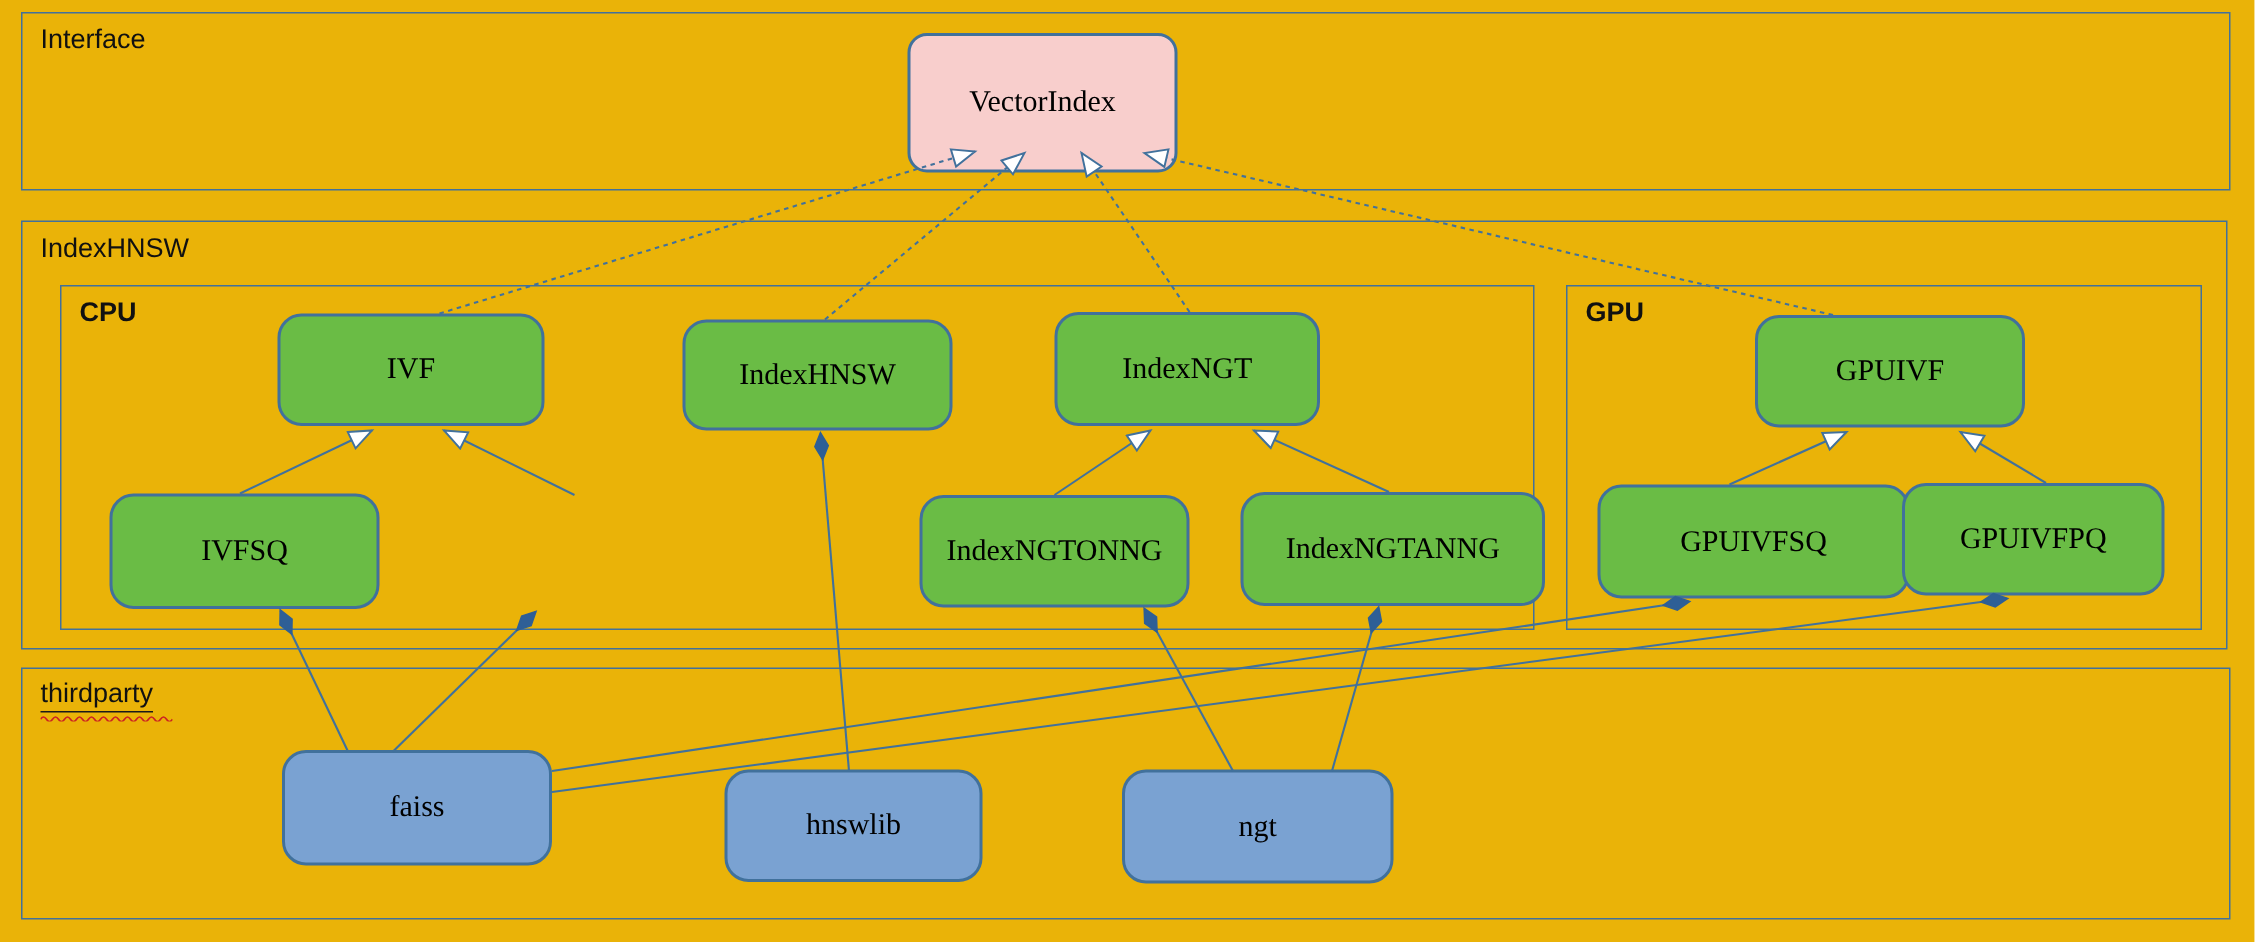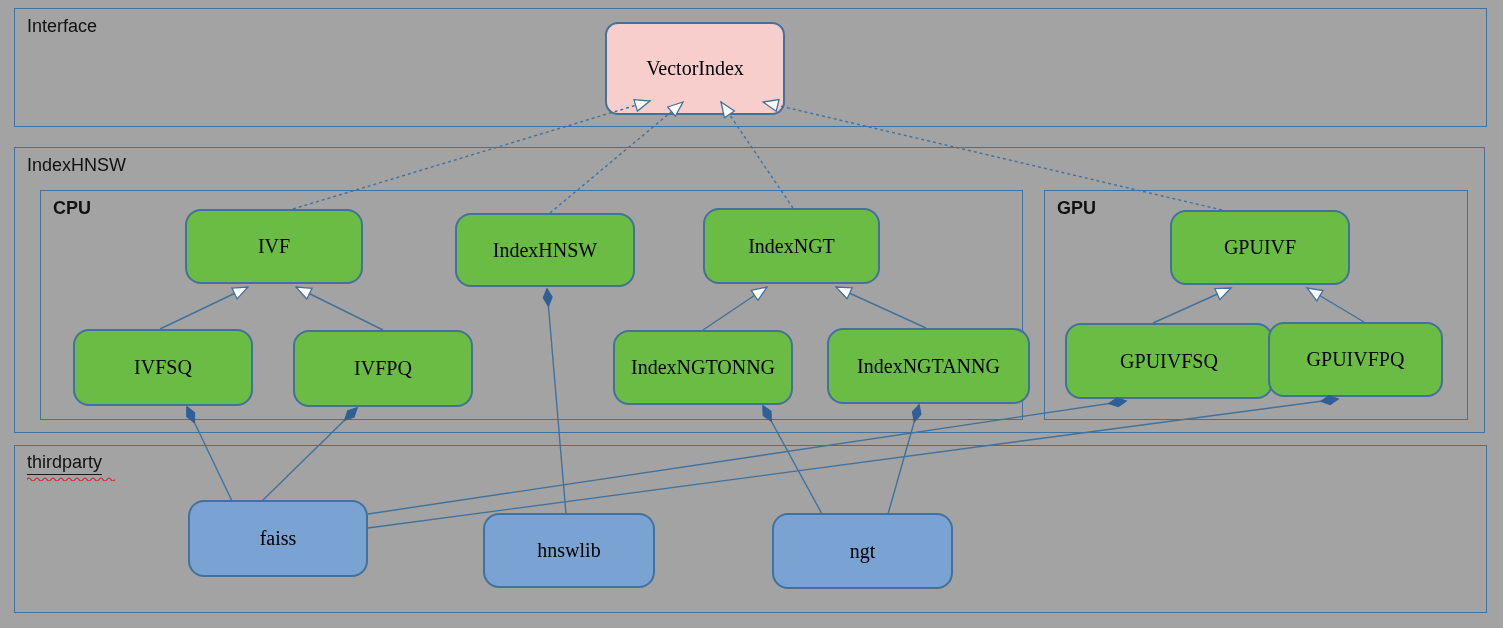--- a/index.html
+++ b/index.html
@@ -1,16 +1,16 @@
 <!DOCTYPE html>
 <html style="--interface-fill: #f8cecc; --class-fill: #6abc45; --thirdparty-fill: #7aa2d2; --line: #41719c; --container-border: #41719c; --diamond-fill: #2e5f96; --squiggle: #cc2222; --text: #111111;"><head>
 <meta charset="utf-8">
 <style>
   html,body{margin:0;padding:0;background:#ffffff;}
-  .canvas{position:relative;width:1503px;height:628px;background:#a3a3a3;overflow:hidden;
+  .canvas{position:relative;width:1503px;height:628px;background:#eab308;overflow:hidden;
           font-family:"Liberation Sans",sans-serif;}
   .container{position:absolute;box-sizing:border-box;border:1.5px solid var(--container-border,#41719c);
              background:transparent;}
   .clabel{position:absolute;left:12px;top:7px;font-size:18px;color:var(--text,#111);line-height:1.2;}
   .clabel.bold{font-weight:700;}
   .underlined{border-bottom:1px solid #1a1a1a;padding-bottom:0px;display:inline-block;}
   .squiggle{display:block;margin-top:1px;}
   .node{position:absolute;box-sizing:border-box;display:flex;align-items:center;justify-content:center;
         border:2px solid var(--line,#41719c);border-radius:16px;
         font-family:"Liberation Serif",serif;font-size:20px;color:#000;text-align:center;}
@@ -68,23 +68,20 @@
   </div>
 
   <div class="node green" style="left:1170px;top:210px;width:180px;height:75px;">
     <span>GPUIVF</span>
   </div>
 
   <div class="node green" style="left:73px;top:329px;width:180px;height:77px;">
     <span>IVFSQ</span>
   </div>
 
-  <div class="node green" style="left:293px;top:330px;width:180px;height:77px;">
-    <span>IVFPQ</span>
-  </div>
 
   <div class="node green" style="left:613px;top:330px;width:180px;height:75px;">
     <span>IndexNGTONNG</span>
   </div>
 
   <div class="node green" style="left:827px;top:328px;width:203px;height:76px;">
     <span>IndexNGTANNG</span>
   </div>
 
   <div class="node green" style="left:1065px;top:323px;width:208px;height:76px;">
@@ -96,21 +93,21 @@
   </div>
 
   <div class="node blue" style="left:188px;top:500px;width:180px;height:77px;">
     <span>faiss</span>
   </div>
 
   <div class="node blue" style="left:483px;top:513px;width:172px;height:75px;">
     <span>hnswlib</span>
   </div>
 
-  <div class="node blue" style="left:772px;top:513px;width:181px;height:76px;">
+  <div class="node blue" style="left:748px;top:513px;width:181px;height:76px;">
     <span>ngt</span>
   </div>
 
   <svg class="edges">
     <defs>
       <marker id="tri" markerUnits="userSpaceOnUse" markerWidth="18" markerHeight="16" refX="16" refY="7" orient="auto">
         <path d="M1,1 L16,7 L1,13 Z" fill="#ffffff" stroke="var(--line,#41719c)" stroke-width="1.3"></path>
       </marker>
       <marker id="dia" markerUnits="userSpaceOnUse" markerWidth="22" markerHeight="14" refX="18.5" refY="6" orient="auto">
         <path d="M1,6 L10,1.5 L19,6 L10,10.5 Z" fill="var(--diamond-fill,#2e5f96)" stroke="var(--diamond-fill,#2e5f96)"></path>

